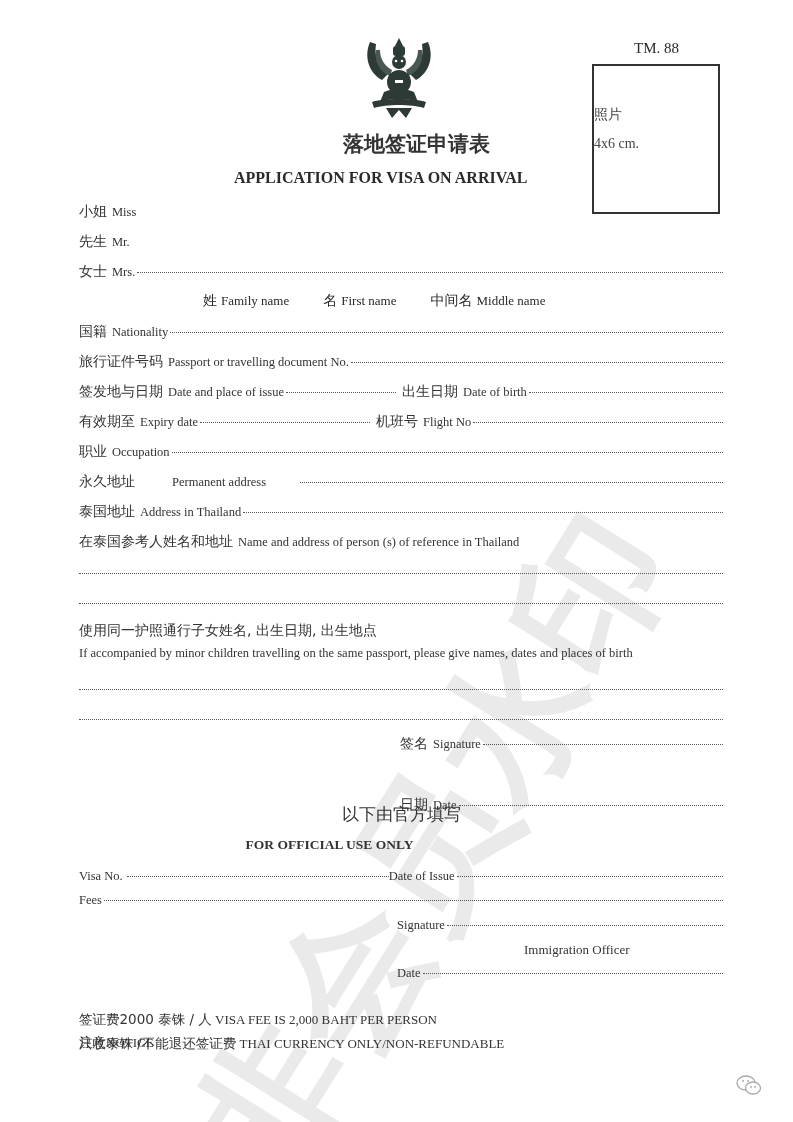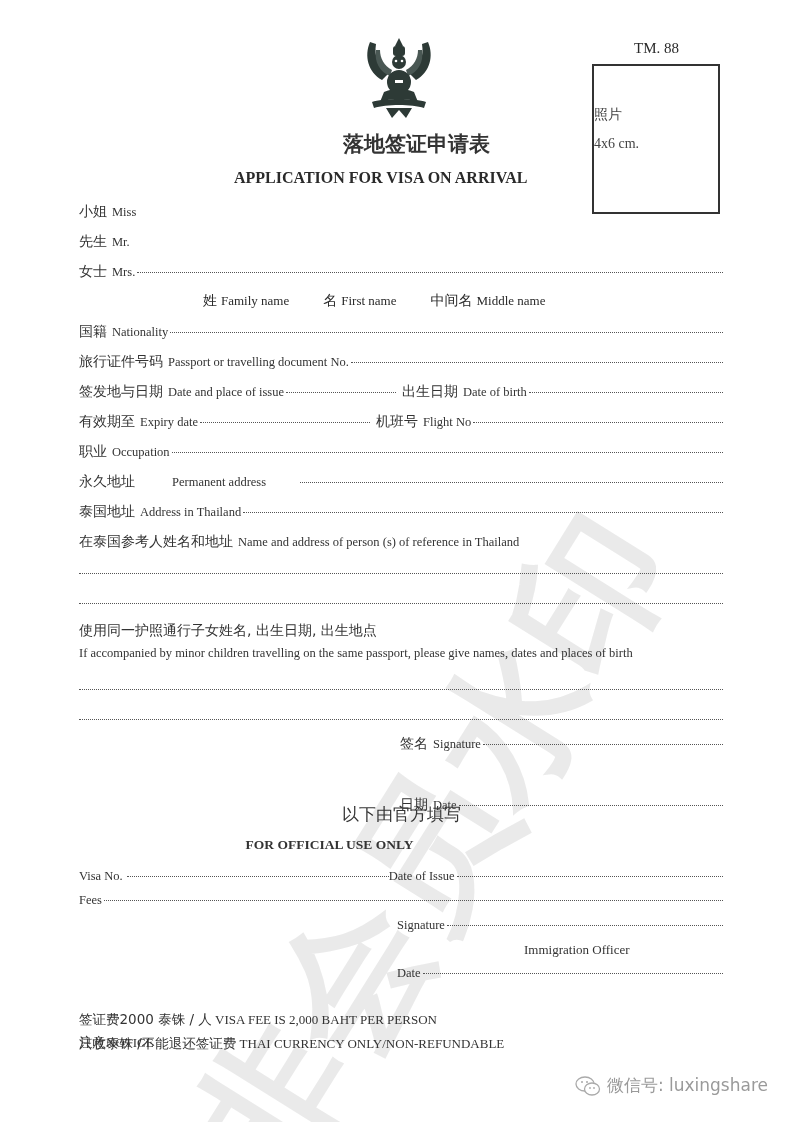--- a/index.html
+++ b/index.html
@@ -194,14 +194,13 @@
 
 <div class="abs wechat">
   <svg width="26" height="22" viewBox="0 0 26 22">
     <ellipse cx="10" cy="9" rx="9" ry="7" fill="none" stroke="#aaa" stroke-width="1.3"></ellipse>
     <ellipse cx="17" cy="14" rx="7.5" ry="6" fill="#fff" stroke="#aaa" stroke-width="1.3"></ellipse>
     <circle cx="7" cy="7" r="1" fill="#aaa"></circle>
       <circle cx="12" cy="7" r="1" fill="#aaa"></circle>
     <circle cx="15" cy="13" r="0.9" fill="#aaa"></circle>
       <circle cx="19" cy="13" r="0.9" fill="#aaa"></circle>
   </svg>
-  <span>微信号: luxingshare</span>
 </div>
 
 </body></html>

